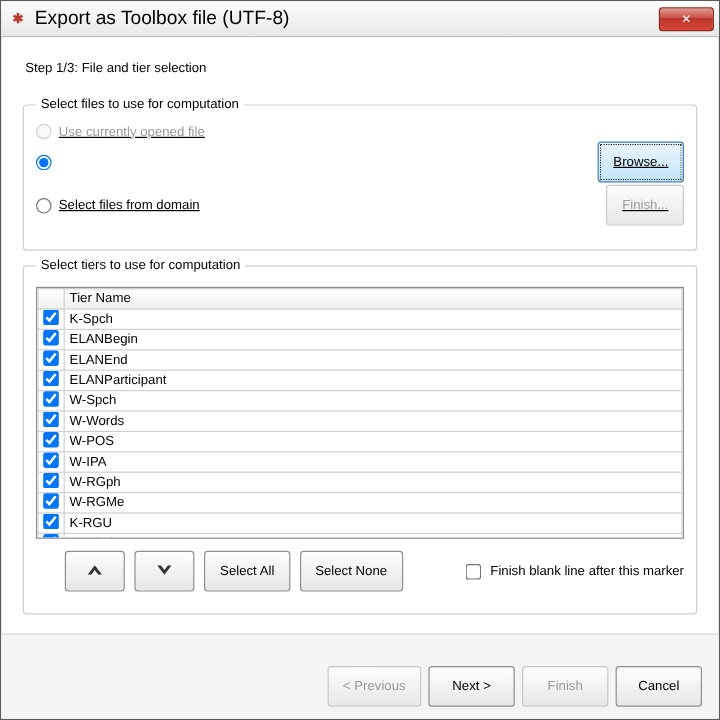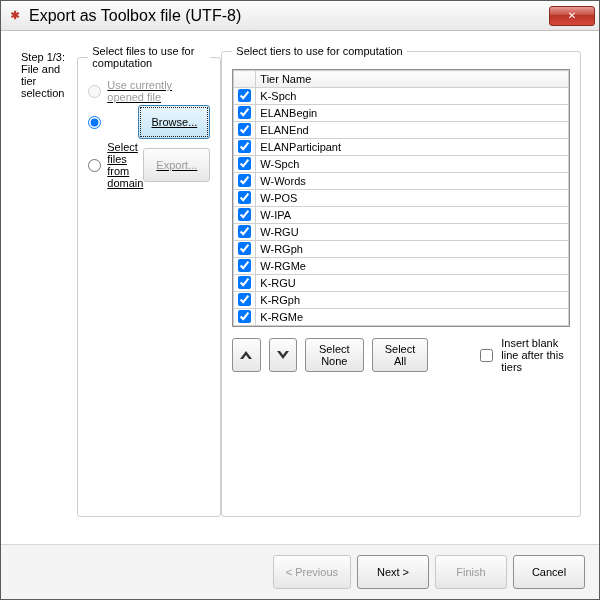--- a/index.html
+++ b/index.html
@@ -43,31 +43,31 @@
     border: 1px solid #8a2c22;
     border-radius: 3px;
     display: flex; align-items: center; justify-content: center;
     color: #fff; font-size: 10px;
     cursor: pointer;
   }
   .body {
     flex: 1;
     padding: 14px 18px 10px 18px;
     display: flex;
-    flex-direction: row;
+    flex-direction: column;
     overflow: hidden;
   }
   .step-label {
     margin: 6px 0 18px 2px;
   }
   fieldset.group {
     border: 1px solid #cfcfcf;
     border-radius: 3px;
-    padding: 8px 10px 2px 10px;
-    margin: 0 0 17px 0;
+    padding: 8px 10px 18px 10px;
+    margin: 0 0 6px 0;
   }
   fieldset.group > legend {
     padding: 0 4px;
     font-size: 11px;
     color: #000;
   }
   .file-row {
     display: flex;
     align-items: center;
     margin: 2px 0;
@@ -102,20 +102,21 @@
     outline: 1px dotted #222;
     outline-offset: -3px;
   }
   .disabled-text { color: #9a9a9a; }
 
   .tiers-group {
     flex: 1;
     display: flex;
     flex-direction: column;
     min-height: 0;
+    align-items: flex-end;
   }
   .table-wrap {
     border: 1px solid #8e8e8e;
     background: #fff;
     overflow-x: auto;
     overflow-y: hidden;
     margin: 4px 0 8px 0;
   }
   table.tiers {
     border-collapse: collapse;
@@ -159,21 +160,21 @@
   }
 
   .footer {
     border-top: 1px solid #d7d7d7;
     padding: 10px 14px;
     display: flex;
     justify-content: flex-end;
     gap: 6px;
     background: #f4f4f4;
   }
-  .footer .btn { min-width: 72px; }
+  .footer .btn { min-width: 72px; margin-top: 16px; }
 </style>
 </head>
 <body>
 
 <div class="window">
 
   <div class="titlebar">
     <span class="app-icon">✱</span>
     <span class="title">Export as Toolbox file (UTF-8)</span>
     <div class="close-btn">
@@ -202,21 +203,21 @@
         <span class="spacer"></span>
         <button class="btn focused">Browse...</button>
       </div>
 
       <div class="file-row">
         <label>
           <input type="radio" name="fsrc" style="">
           <span>Select files from domain</span>
         </label>
         <span class="spacer"></span>
-        <button class="btn" disabled="">Export...</button>
+        <button class="btn" disabled="">Finish...</button>
       </div>
     </fieldset>
 
     <fieldset class="group tiers-group">
       <legend>Select tiers to use for computation</legend>
 
       <div class="table-wrap">
         <table class="tiers">
           <thead>
             <tr>
@@ -249,24 +250,20 @@
                 <td class="chk"><input type="checkbox" checked="" style=""></td>
                 <td>W-Words</td>
               </tr>
               <tr>
                 <td class="chk"><input type="checkbox" checked="" style=""></td>
                 <td>W-POS</td>
               </tr>
               <tr>
                 <td class="chk"><input type="checkbox" checked="" style=""></td>
                 <td>W-IPA</td>
-              </tr>
-              <tr>
-                <td class="chk"><input type="checkbox" checked="" style=""></td>
-                <td>W-RGU</td>
               </tr>
               <tr>
                 <td class="chk"><input type="checkbox" checked="" style=""></td>
                 <td>W-RGph</td>
               </tr>
               <tr>
                 <td class="chk"><input type="checkbox" checked="" style=""></td>
                 <td>W-RGMe</td>
               </tr>
               <tr>
@@ -293,25 +290,25 @@
               </svg>
           </span>
         </button>
         <button class="btn arrow">
           <span>
             <svg width="12" height="8" viewBox="0 0 12 8">
                 <path d="M0 0 L6 8 L12 0 L9 0 L6 4 L3 0 Z" fill="#333"></path>
               </svg>
           </span>
         </button>
+        <button class="btn">Select All</button>
         <button class="btn">Select None</button>
-        <button class="btn">Select All</button>
         <label class="ck-wrap">
           <input type="checkbox" style="">
-          <span>Insert blank line after this tiers</span>
+          <span>Finish blank line after this marker</span>
         </label>
       </div>
     </fieldset>
 
   </div>
 
   <div class="footer">
     <button class="btn" disabled="">&lt; Previous</button>
     <button class="btn">Next &gt;</button>
     <button class="btn" disabled="">Finish</button>

